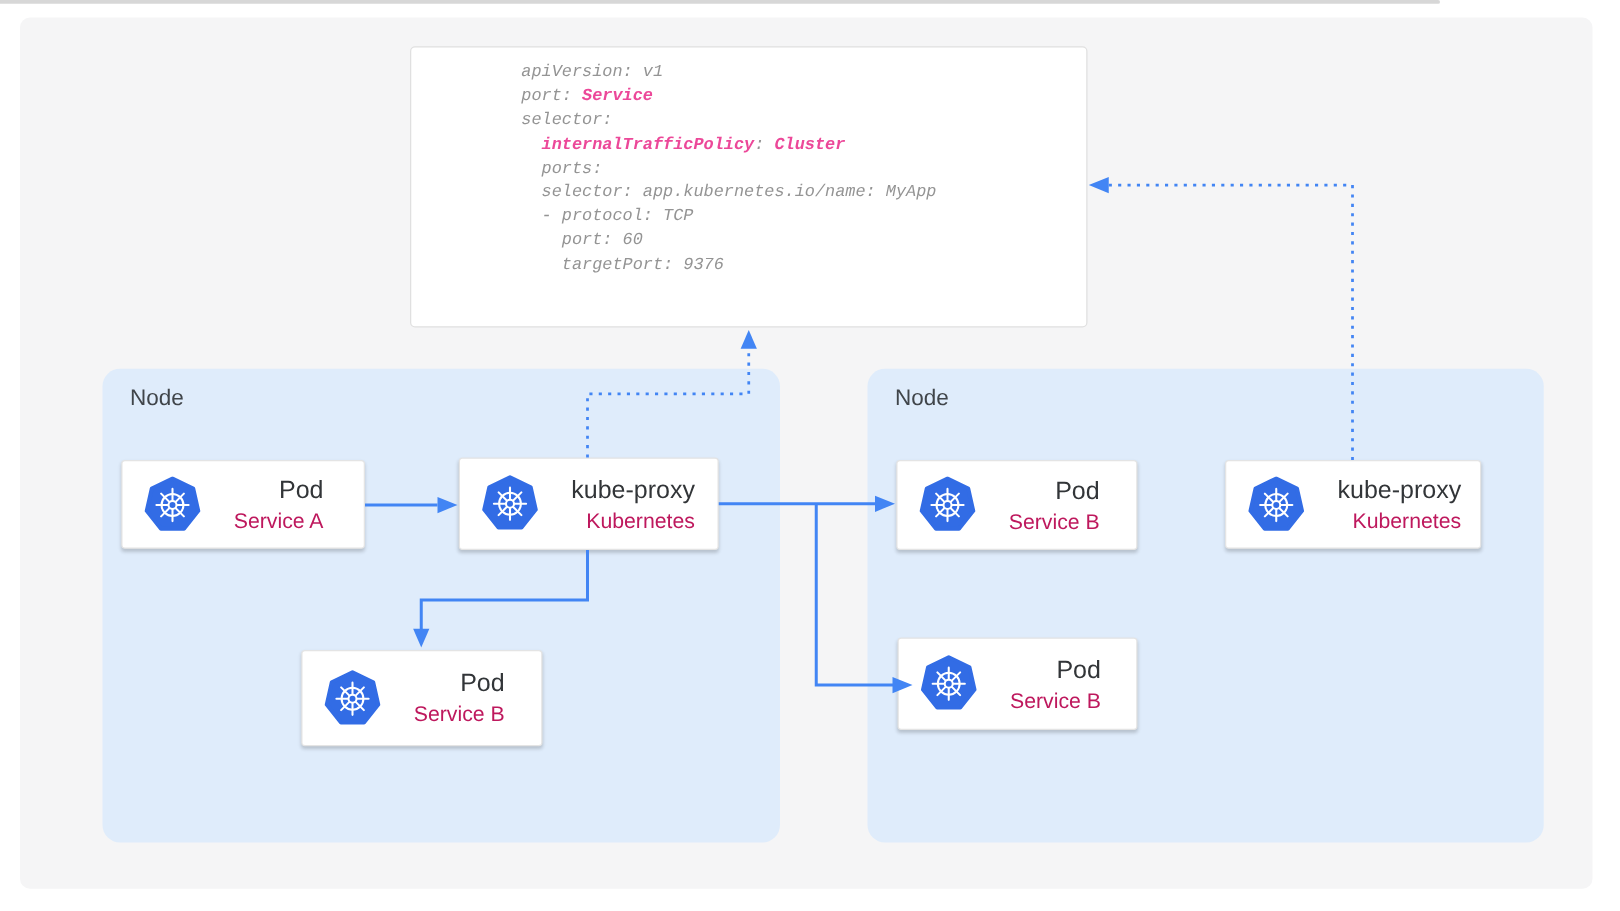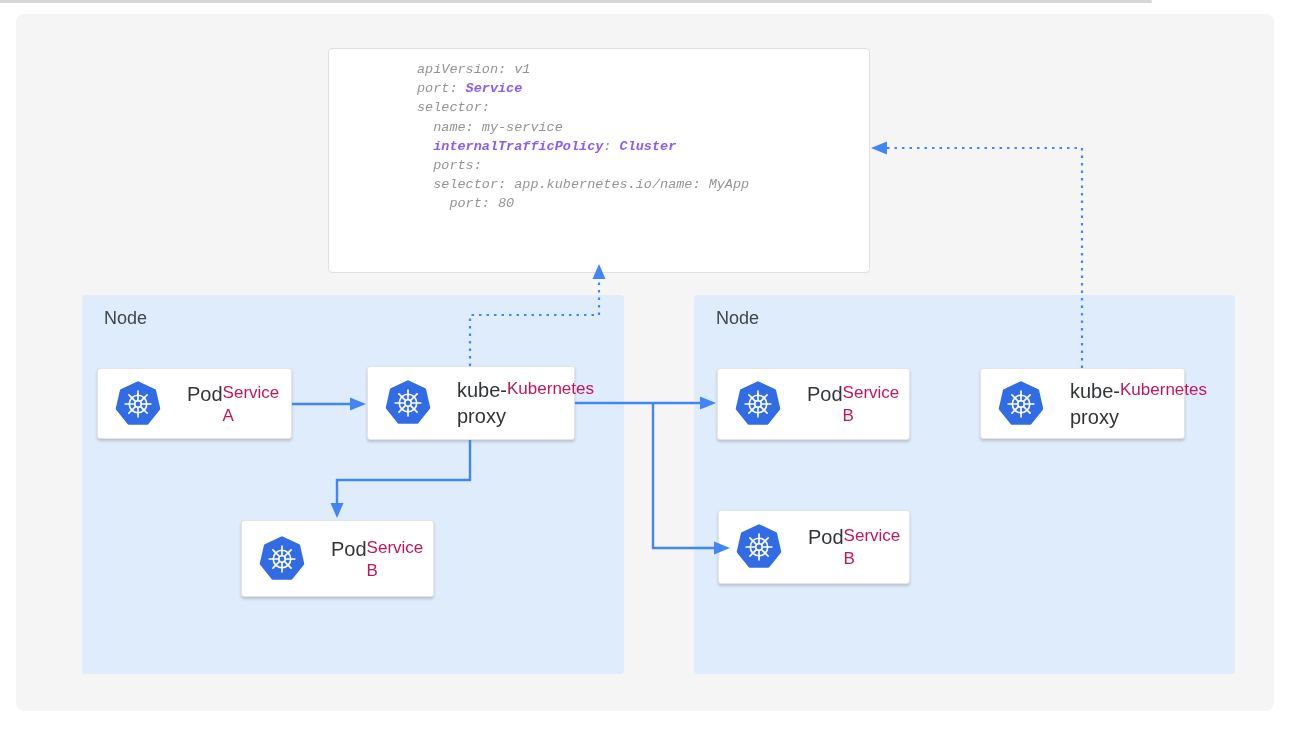--- a/index.html
+++ b/index.html
@@ -17,51 +17,50 @@
   .panel{
     position:absolute;left:16px;top:14px;width:1258px;height:697px;
     background:#f5f5f6;border-radius:8px;
   }
   
   .yaml-box{
     position:absolute;left:328px;top:37px;width:542px;height:225px;
     background:#ffffff;border:1px solid #e0e0e0;border-radius:4px;
     box-sizing:border-box;
     padding:11px 0 0 88px;
-    margin-top:11px;
   }
   .cl{
     white-space:pre;
     font-family:"Liberation Mono", monospace;
     font-style:italic;
     font-size:13.5px;line-height:19.2px;
     color:#949494;
   }
-  .cl .b{font-weight:bold;color:#8b5cf6;font-style:italic;}
+  .cl .b{font-weight:bold;color:#ec4899;font-style:italic;}
   
   .node{
-    position:absolute;background:#dfecfb;border-radius:4px;text-align:right;
+    position:absolute;background:#dfecfb;border-radius:14px;text-align:right;
   }
   .node-1{left:66px;top:281px;width:542px;height:379px;}
   .node-2{left:678px;top:281px;width:541px;height:379px;}
   .node-label{
     position:absolute;left:22px;top:13px;
     font-size:18px;color:#40454a;
   }
   
   .card{
     position:absolute;background:#ffffff;
     border:1px solid #e4e4e4;border-radius:3px;
     box-shadow:0 2px 3px rgba(0,0,0,0.18);
     box-sizing:border-box;
     display:flex;align-items:center;
     padding-left:17px;
   }
   .card .logo{width:46px;height:46px;flex:0 0 auto;margin-right:26px;}
-  .card .txt{display:flex;}
+  .card .txt{display:flex;flex-direction:column;text-align:right;}
   .card .title{font-size:20px;line-height:26px;color:#323538;}
   .card .subtitle{font-size:17px;line-height:23px;color:#be185d;}
   .card-pod-a      {left:97px; top:368px;width:195px;height:71px;}
   .card-kp-left    {left:367px;top:366px;width:208px;height:74px;}
   .card-pod-b-left {left:241px;top:520px;width:193px;height:77px;}
   .card-pod-b-rt   {left:717px;top:368px;width:193px;height:72px;}
   .card-kp-right   {left:980px;top:368px;width:205px;height:71px;}
   .card-pod-b-rb   {left:718px;top:510px;width:192px;height:74px;}
   
   .connectors{
@@ -85,25 +84,26 @@
 
   <div class="node node-2">
     <div class="node-label">Node</div>
   </div>
 </div>
 
 <div class="yaml-box">
   <div class="cl"><span>apiVersion: v1</span></div>
   <div class="cl"><span>port: </span><span class="b">Service</span></div>
   <div class="cl"><span>selector:</span></div>
-  <div class="cl"><span>  name: my-service</span></div>
   <div class="cl"><span>  </span><span class="b">internalTrafficPolicy</span><span>: </span><span class="b">Cluster</span></div>
   <div class="cl"><span>  ports:</span></div>
   <div class="cl"><span>  selector: app.kubernetes.io/name: MyApp</span></div>
-  <div class="cl"><span>    port: 80</span></div>
+  <div class="cl"><span>  - protocol: TCP</span></div>
+  <div class="cl"><span>    port: 60</span></div>
+  <div class="cl"><span>    targetPort: 9376</span></div>
 </div>
 
 <div class="card card-pod-a">
   <svg class="logo" viewBox="0 0 100 100">
     <polygon points="50,4 86,21.3 94.8,60.2 70,91.4 30,91.4 5.2,60.2 14,21.3" fill="#326ce5" stroke="#326ce5" stroke-width="7" stroke-linejoin="round"></polygon>
     <g stroke="#ffffff" stroke-width="3.6" stroke-linecap="round">
       <line x1="50" y1="22" x2="50" y2="78"></line>
         <line x1="22" y1="50" x2="78" y2="50"></line>
       <line x1="30.2" y1="30.2" x2="69.8" y2="69.8"></line>
         <line x1="30.2" y1="69.8" x2="69.8" y2="30.2"></line>

